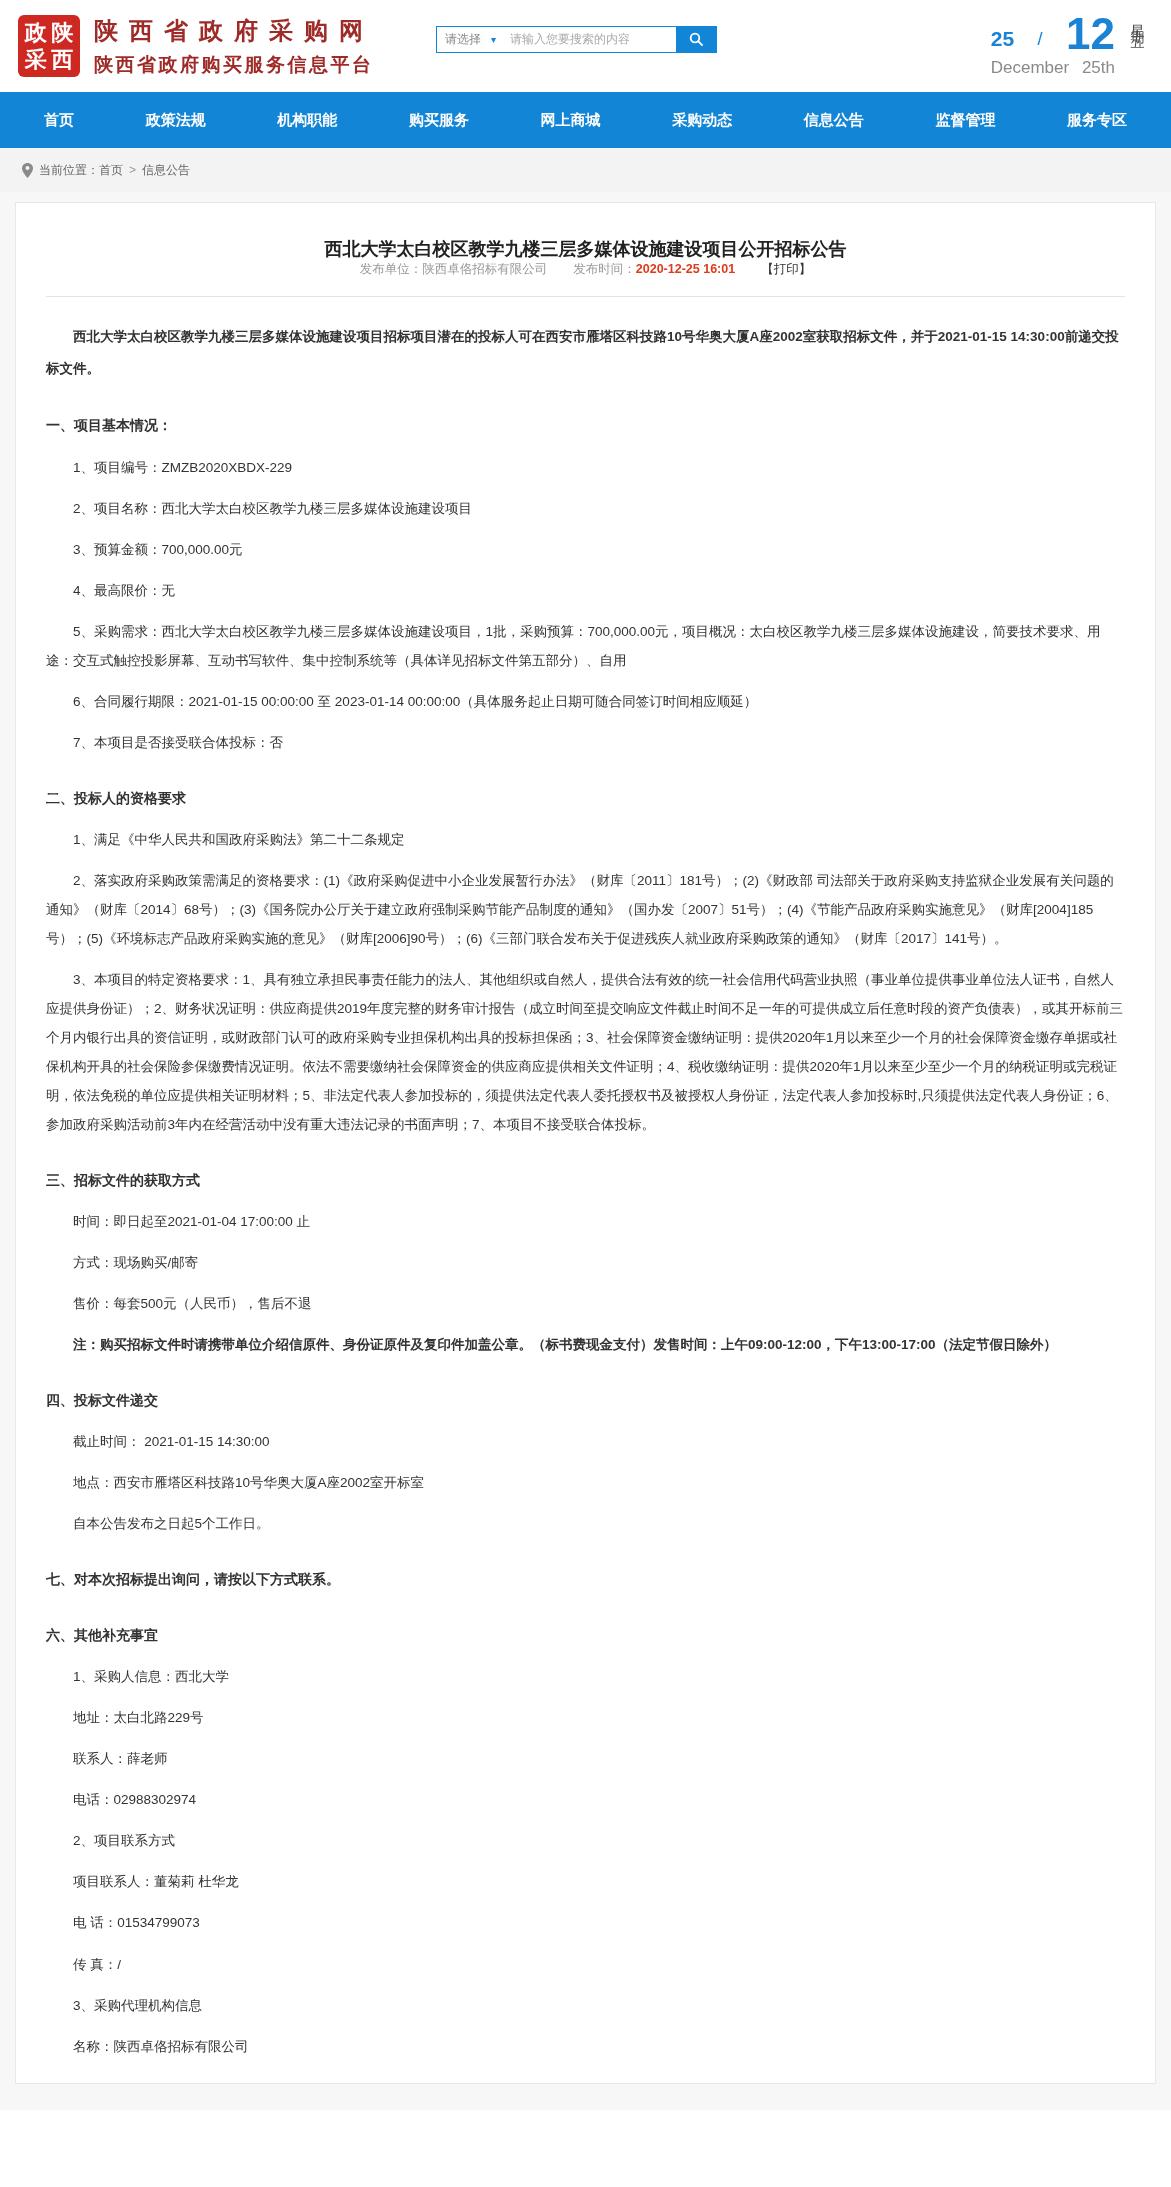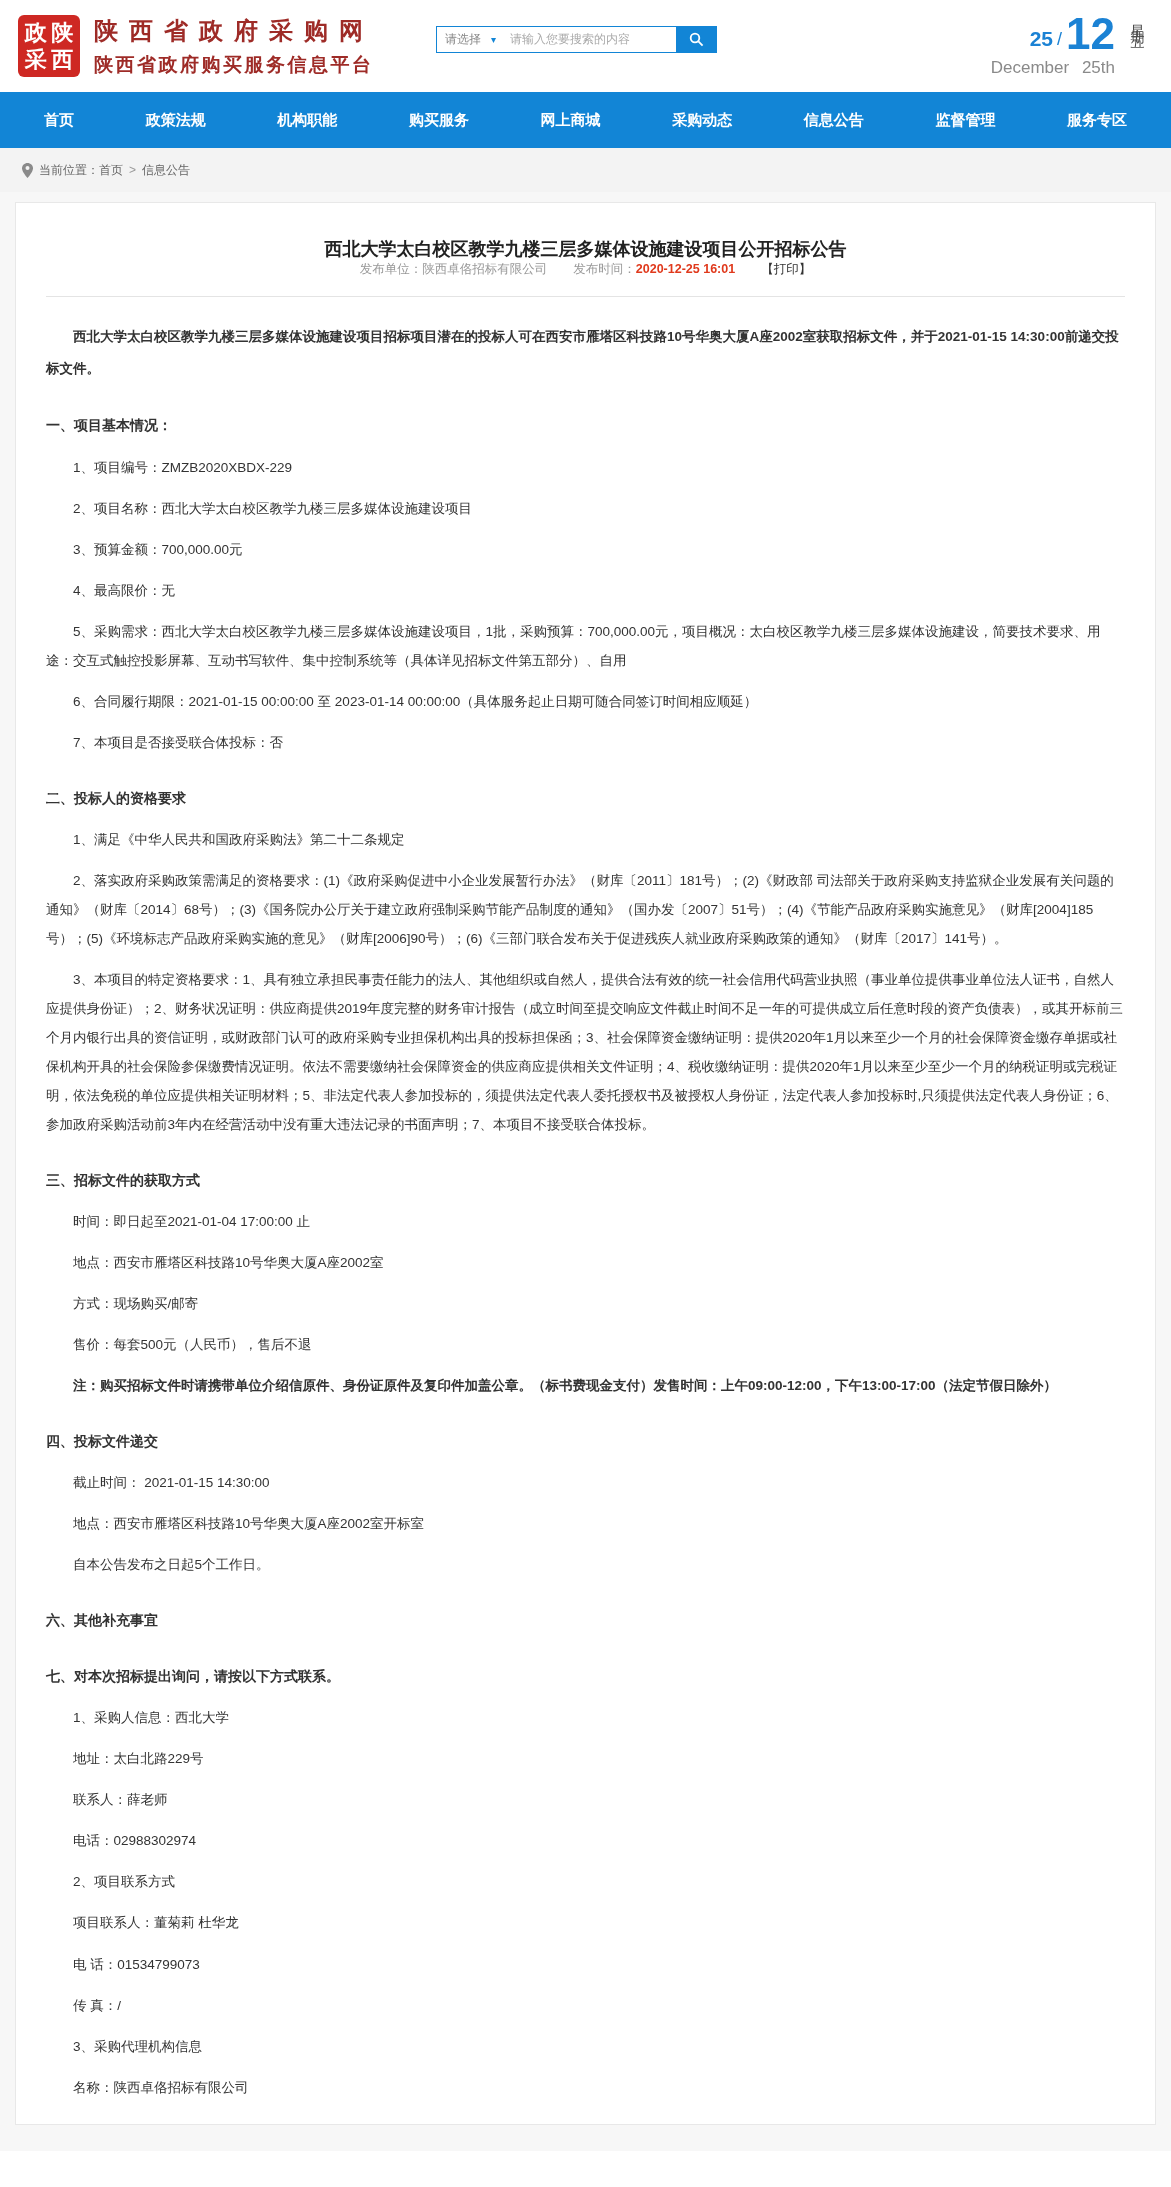--- a/index.html
+++ b/index.html
@@ -28,21 +28,21 @@
   .sel { display:flex; align-items:center; padding:0 8px; font-size:12px; color:#888; cursor:pointer; white-space:nowrap; }
   .sel .caret { color:#1285d6; font-size:10px; margin-left:10px; }
   .searchbox input {
     flex:1; border:none; outline:none; font-size:12px; color:#0f172a; padding:0 6px;
     font-family:"Liberation Sans","DejaVu Sans",sans-serif; min-width:0;
   }
   .searchbox input::placeholder { color:#aaa; }
   .sbtn { width:40px; background:#1285d6; border:none; display:flex; align-items:center; justify-content:center; cursor:pointer; }
   .datewrap { margin-left:auto; display:flex; align-items:center; margin-right:6px; }
   .datenums { text-align:right; }
-  .dn-row { display:flex; align-items:flex-end; justify-content:flex-end; color:#1b82d4; }
+  .dn-row { display:flex; align-items:flex-end; justify-content:space-between; color:#1b82d4; }
   .dn-day { font-size:21px; font-weight:bold; line-height:30px; }
   .dn-sl  { font-size:18px; margin:0 4px; line-height:30px; }
   .dn-mon { font-size:44px; font-weight:bold; line-height:40px; }
   .dn-sub { font-size:17px; color:#8a8a8a; margin-top:4px; }
   .dn-sub b { font-weight:normal; margin-left:8px; }
   .weekday { writing-mode:vertical-rl; font-size:14px; color:#4a4a4a; letter-spacing:6px; margin-left:14px; height:66px; }
   
   .nav { background:#1285d6; height:56px; display:flex; align-items:center; justify-content:space-between; padding:0 44px; }
   .nav a { color:#fff; font-size:15px; font-weight:bold; text-decoration:none; cursor:pointer; white-space:nowrap; }
   
@@ -151,34 +151,33 @@
       <p class="it">6、合同履行期限：2021-01-15 00:00:00 至 2023-01-14 00:00:00（具体服务起止日期可随合同签订时间相应顺延）</p>
       <p class="it">7、本项目是否接受联合体投标：否</p>
 
       <p class="sec-h">二、投标人的资格要求</p>
       <p class="it">1、满足《中华人民共和国政府采购法》第二十二条规定</p>
       <p class="it">2、落实政府采购政策需满足的资格要求：(1)《政府采购促进中小企业发展暂行办法》（财库〔2011〕181号）；(2)《财政部 司法部关于政府采购支持监狱企业发展有关问题的通知》（财库〔2014〕68号）；(3)《国务院办公厅关于建立政府强制采购节能产品制度的通知》（国办发〔2007〕51号）；(4)《节能产品政府采购实施意见》（财库[2004]185号）；(5)《环境标志产品政府采购实施的意见》（财库[2006]90号）；(6)《三部门联合发布关于促进残疾人就业政府采购政策的通知》（财库〔2017〕141号）。</p>
       <p class="it">3、本项目的特定资格要求：1、具有独立承担民事责任能力的法人、其他组织或自然人，提供合法有效的统一社会信用代码营业执照（事业单位提供事业单位法人证书，自然人应提供身份证）；2、财务状况证明：供应商提供2019年度完整的财务审计报告（成立时间至提交响应文件截止时间不足一年的可提供成立后任意时段的资产负债表），或其开标前三个月内银行出具的资信证明，或财政部门认可的政府采购专业担保机构出具的投标担保函；3、社会保障资金缴纳证明：提供2020年1月以来至少一个月的社会保障资金缴存单据或社保机构开具的社会保险参保缴费情况证明。依法不需要缴纳社会保障资金的供应商应提供相关文件证明；4、税收缴纳证明：提供2020年1月以来至少至少一个月的纳税证明或完税证明，依法免税的单位应提供相关证明材料；5、非法定代表人参加投标的，须提供法定代表人委托授权书及被授权人身份证，法定代表人参加投标时,只须提供法定代表人身份证；6、参加政府采购活动前3年内在经营活动中没有重大违法记录的书面声明；7、本项目不接受联合体投标。</p>
 
       <p class="sec-h">三、招标文件的获取方式</p>
       <p class="it">时间：即日起至2021-01-04 17:00:00 止</p>
-      <p class="it">地点：西安市雁塔区科技路10号华奥大厦A座2002室</p>
       <p class="it">方式：现场购买/邮寄</p>
       <p class="it">售价：每套500元（人民币），售后不退</p>
       <p class="it bold">注：购买招标文件时请携带单位介绍信原件、身份证原件及复印件加盖公章。（标书费现金支付）发售时间：上午09:00-12:00，下午13:00-17:00（法定节假日除外）</p>
 
       <p class="sec-h">四、投标文件递交</p>
       <p class="it">截止时间： 2021-01-15 14:30:00</p>
       <p class="it">地点：西安市雁塔区科技路10号华奥大厦A座2002室开标室</p>
 
       <p class="it">自本公告发布之日起5个工作日。</p>
 
+      <p class="sec-h">七、对本次招标提出询问，请按以下方式联系。</p>
+
       <p class="sec-h">六、其他补充事宜</p>
-
-      <p class="sec-h">七、对本次招标提出询问，请按以下方式联系。</p>
       <p class="it">1、采购人信息：西北大学</p>
       <p class="it">地址：太白北路229号</p>
       <p class="it">联系人：薛老师</p>
       <p class="it">电话：02988302974</p>
       <p class="it">2、项目联系方式</p>
       <p class="it">项目联系人：董菊莉 杜华龙</p>
       <p class="it">电 话：01534799073</p>
       <p class="it">传 真：/</p>
       <p class="it">3、采购代理机构信息</p>
       <p class="it">名称：陕西卓佫招标有限公司</p>

